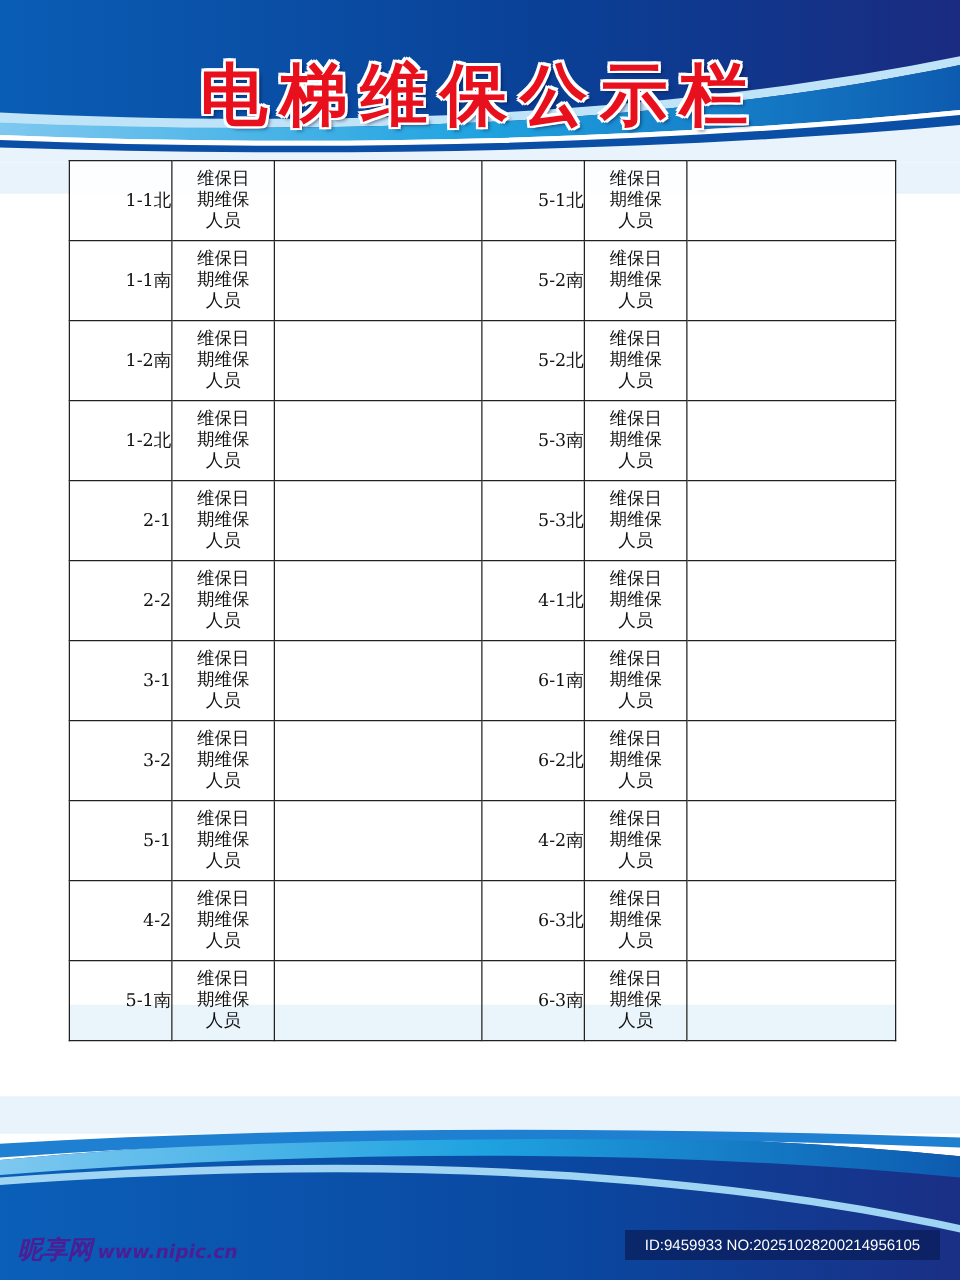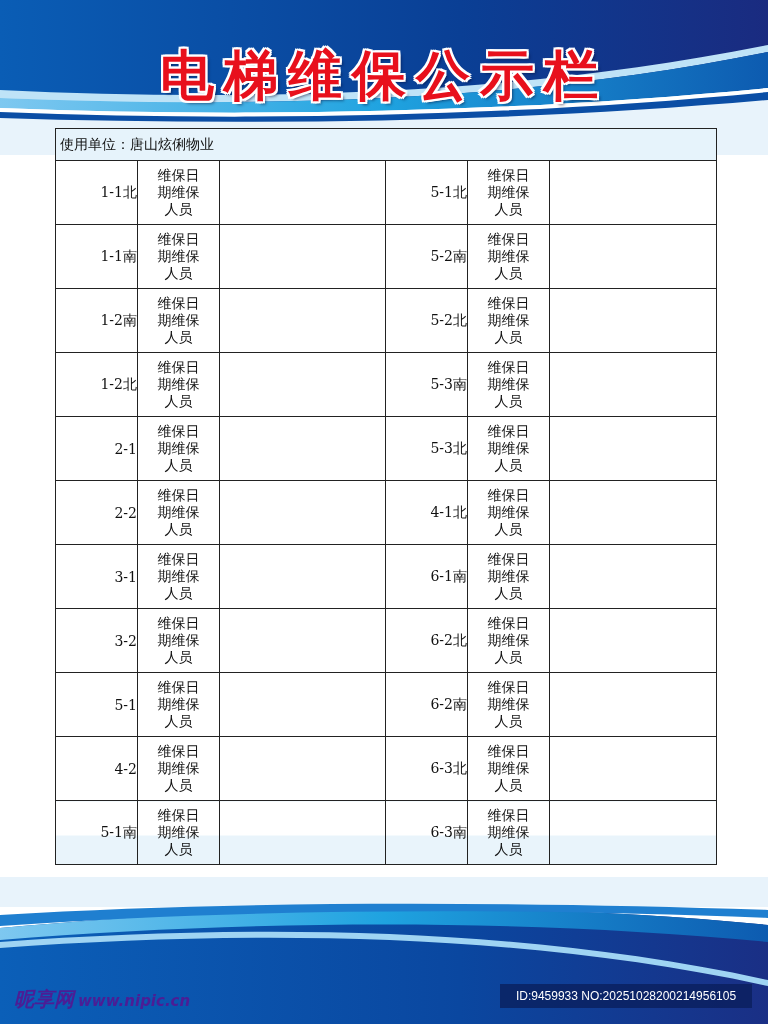--- a/index.html
+++ b/index.html
@@ -56,25 +56,20 @@
 <table class="board">
   <colgroup>
     <col style="width:82px">
       <col style="width:82px">
       <col style="width:166px">
     <col style="width:82px">
       <col style="width:82px">
       <col style="width:167px">
   </colgroup>
   <tbody>
-      <tr class="hdr1">
-    <td colspan="6">
-          <div class="hdr-text">使用单位：唐山炫俐物业</div>
-        </td>
-  </tr>
   </tbody>
     <tbody id="rows">
       <tr class="data">
         <td class="unit">1-1北</td>
         <td class="label">
           <span style="display:block">维保日</span>
           <span style="display:block">期维保</span>
           <span style="display:block">人员</span>
         </td>
         <td class="blank"></td>
@@ -199,21 +194,21 @@
         <td class="blank"></td>
       </tr>
       <tr class="data">
         <td class="unit">5-1</td>
         <td class="label">
           <span style="display:block">维保日</span>
           <span style="display:block">期维保</span>
           <span style="display:block">人员</span>
         </td>
         <td class="blank"></td>
-        <td class="unit">6-2南</td>
+        <td class="unit">4-2南</td>
         <td class="label">
           <span style="display:block">维保日</span>
           <span style="display:block">期维保</span>
           <span style="display:block">人员</span>
         </td>
         <td class="blank"></td>
       </tr>
       <tr class="data">
         <td class="unit">4-2</td>
         <td class="label">

